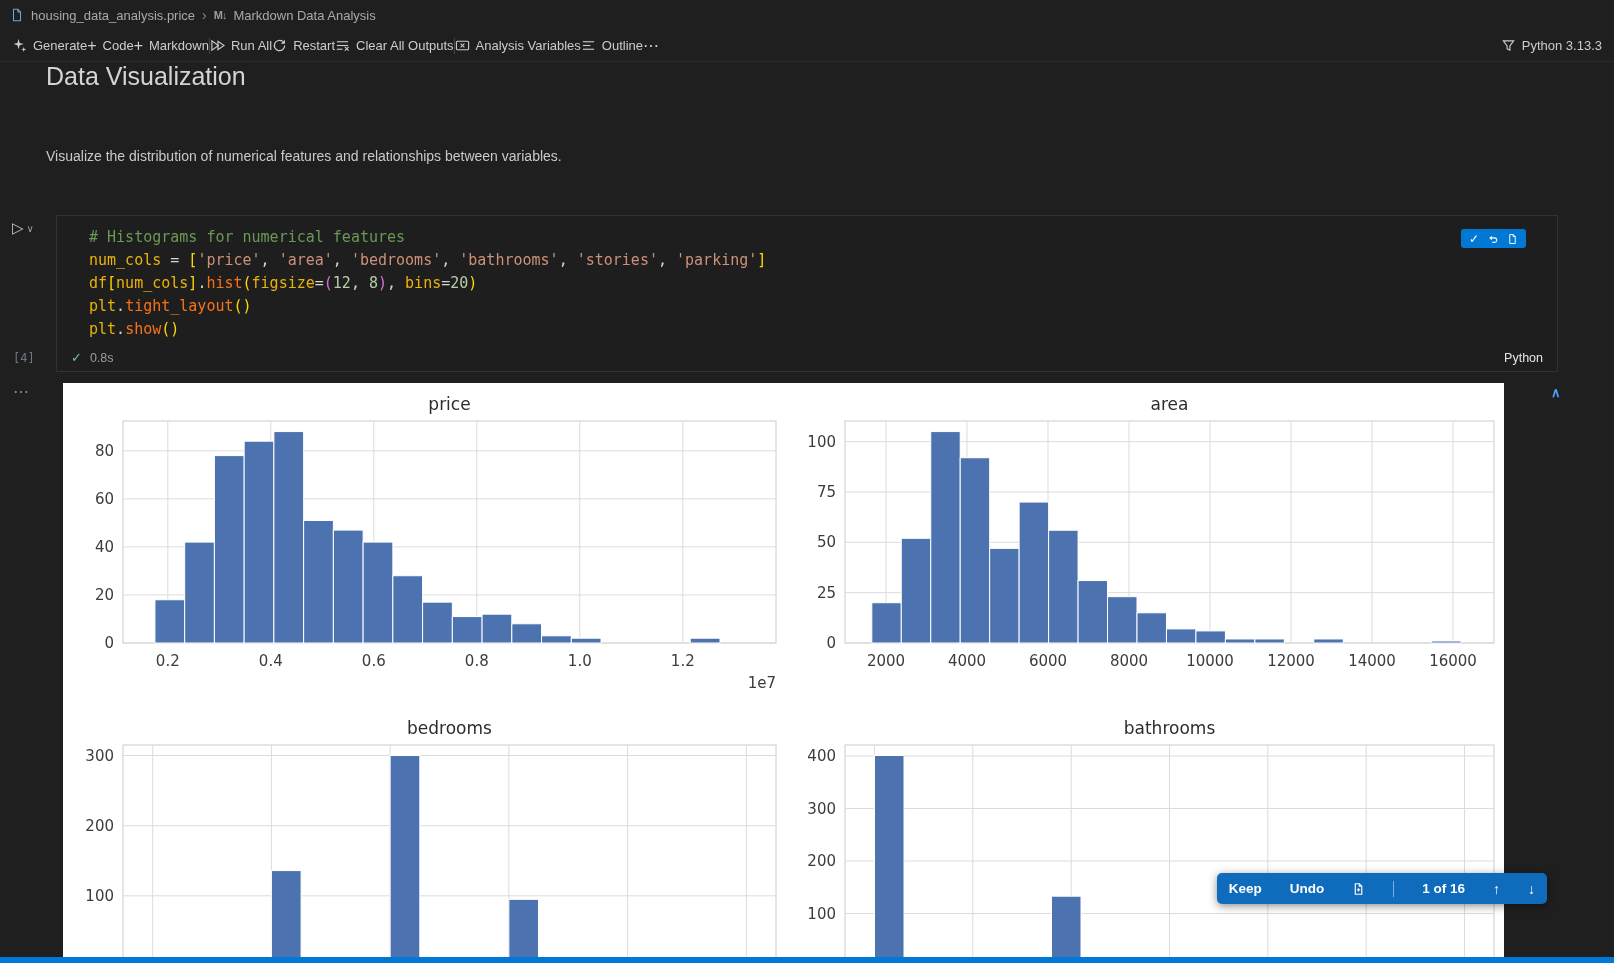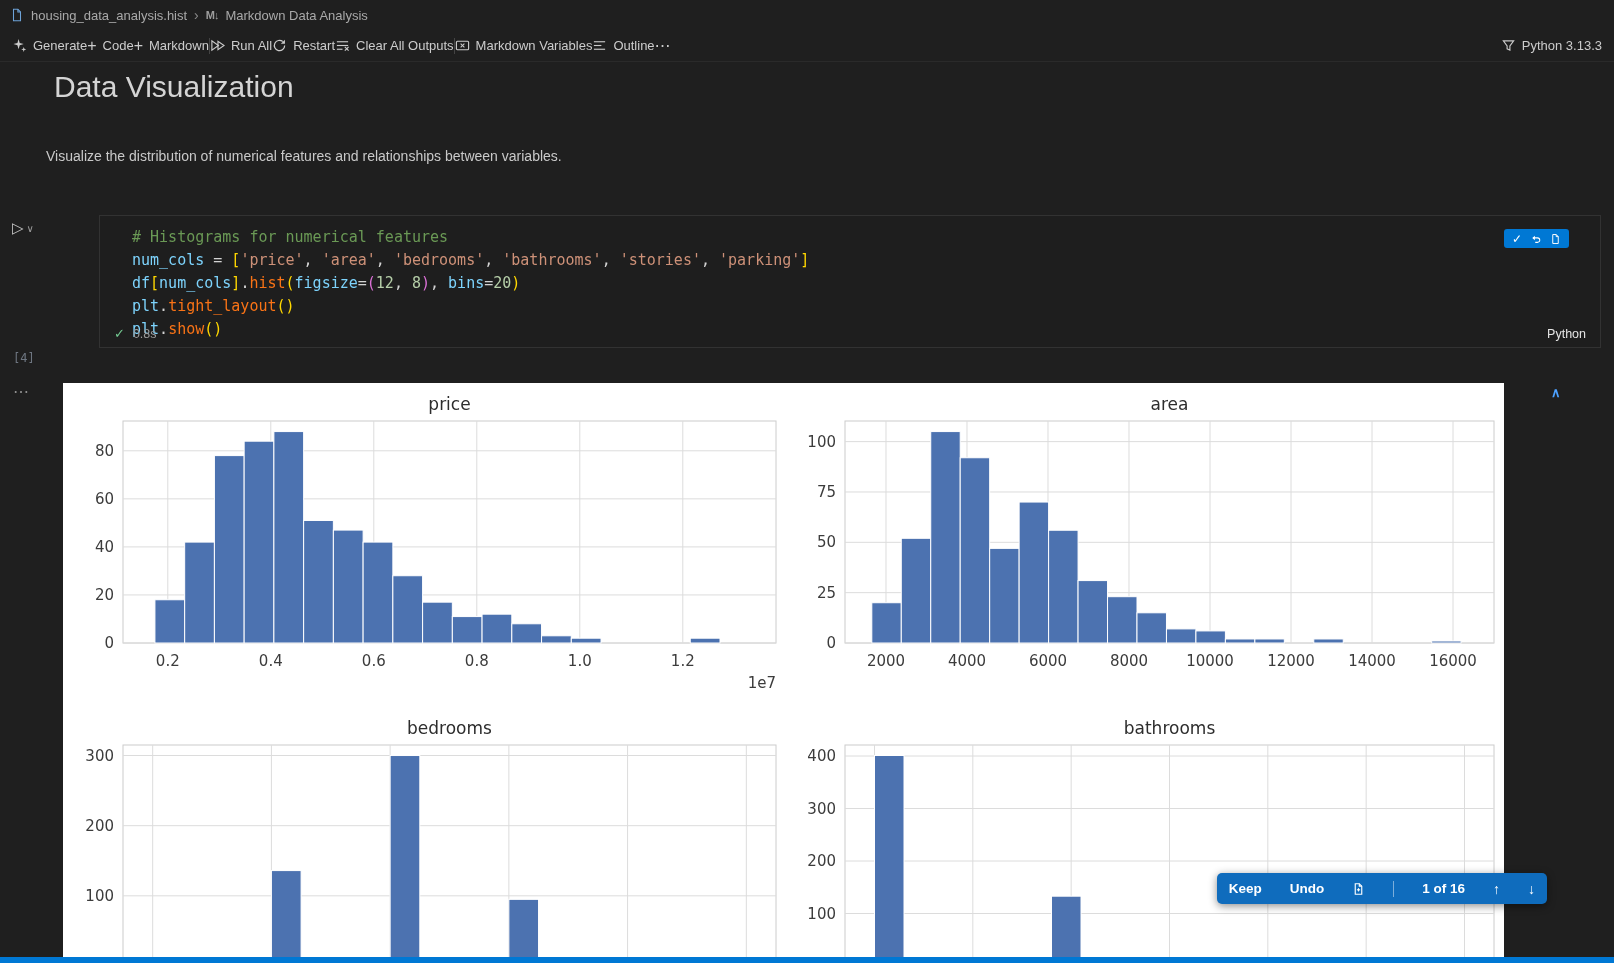--- a/index.html
+++ b/index.html
@@ -17,29 +17,29 @@
   .toolbar{position:absolute;top:30px;left:0;right:0;height:31px;display:flex;align-items:center;
            padding:0 12px;border-bottom:1px solid #2a2a2a;background:#1f1f1f;}
   .tb{display:flex;align-items:center;gap:6px;background:none;border:none;color:#cccccc;
       font-family:inherit;font-size:13px;cursor:pointer;padding:0;}
   .tbsep{width:1px;height:16px;background:#444;}
   .tb-right{margin-left:auto;}
   .ticon{display:flex;align-items:center;}
   .ticon svg{display:block;}
 
   
-  .md-h1{position:absolute;left:46px;top:62px;margin:8px;font-size:30px;font-weight:400;color:#d4d4d4;}
+  .md-h1{position:absolute;left:46px;top:62px;margin:0;font-size:25px;font-weight:400;color:#d4d4d4;}
   .md-p{position:absolute;left:46px;top:148px;margin:0;font-size:14px;color:#c9c9c9;}
 
   
-  .code-cell{position:absolute;left:56px;top:215px;width:1502px;height:133px;box-sizing:border-box;
-             background:#1e1e1e;border:1px solid #323232;margin-left:43px;}
+  .code-cell{position:absolute;left:56px;top:215px;width:1502px;height:157px;box-sizing:border-box;
+             background:#1e1e1e;border:1px solid #323232;}
   .code-pre{position:absolute;top:10px;left:32px;font-family:"DejaVu Sans Mono",monospace;
             font-size:15px;line-height:23px;white-space:pre;}
-  .tk-cm{color:#6a9955}.tk-v{color:#7dd3fc}.tk-w{color:#d4d4d4}.tk-s{color:#ce9178}
+  .tk-cm{color:#6a9955}.tk-v{color:#eab308}.tk-w{color:#d4d4d4}.tk-s{color:#ce9178}
   .tk-n{color:#b5cea8}.tk-f{color:#f97316}.tk-b1{color:#ffd700}.tk-b2{color:#da70d6}
   .cell-review{position:absolute;top:13px;right:31px;height:19px;background:#0078d4;border-radius:3px;
                display:flex;align-items:center;gap:8px;padding:0 8px;color:#fff;font-size:12px;}
   .cell-review span{cursor:pointer;display:flex;align-items:center;}
   .cell-status{position:absolute;bottom:0;left:0;right:0;height:27px;display:flex;align-items:center;
                gap:8px;padding:0 14px;font-size:12.5px;color:#9d9d9d;}
   .cell-status .ok{color:#73c991;font-size:13px;}
   .cell-status .lang{margin-left:auto;color:#e5e5e5;cursor:pointer;}
   .run-gutter{position:absolute;left:12px;top:219px;display:flex;align-items:flex-start;gap:3px;
               color:#c5c5c5;font-size:15px;cursor:pointer;}
@@ -70,21 +70,21 @@
 
 <div class="app">
 
   <div class="titlebar">
     <span class="ticon">
       <svg width="14" height="14" viewBox="0 0 16 16">
           <path d="M4 1.5h5l3 3V14.5H4z" fill="none" stroke="#6ea3d8" stroke-width="1.2"></path>
           <path d="M9 1.5v3h3" fill="none" stroke="#6ea3d8" stroke-width="1.2"></path>
         </svg>
     </span>
-    <span class="crumb">housing_data_analysis.hist</span>
+    <span class="crumb">housing_data_analysis.price</span>
     <span class="sep">›</span>
     <span class="kernel-badge">M↓</span>
     <span class="crumb">Markdown Data Analysis</span>
   </div>
 
   <div class="toolbar">
     <button class="tb">
       <span class="ticon">
         <svg width="15" height="15" viewBox="0 0 16 16">
             <path d="M7 1l1.2 4.2 4.3 1.2-4.3 1.2L7 12 5.8 7.6 1.5 6.4l4.3-1.2z" fill="#cccccc"></path>
@@ -134,21 +134,21 @@
     </button>
     <span class="tbsep"></span>
     <button class="tb">
       <span class="ticon">
         <svg width="15" height="15" viewBox="0 0 16 16">
             <rect x="1.5" y="3.5" width="13" height="9" rx="1" fill="none" stroke="#cccccc" stroke-width="1.2"></rect>
             <line x1="6" y1="6" x2="10" y2="10" stroke="#cccccc" stroke-width="1.2"></line>
             <line x1="10" y1="6" x2="6" y2="10" stroke="#cccccc" stroke-width="1.2"></line>
           </svg>
       </span>
-      <span>Markdown Variables</span>
+      <span>Analysis Variables</span>
     </button>
     <button class="tb">
       <span class="ticon">
         <svg width="15" height="15" viewBox="0 0 16 16" stroke="#cccccc" stroke-width="1.2">
             <line x1="2" y1="4" x2="14" y2="4"></line>
             <line x1="2" y1="8" x2="10" y2="8"></line>
             <line x1="2" y1="12" x2="14" y2="12"></line>
           </svg>
       </span>
       <span>Outline</span>

